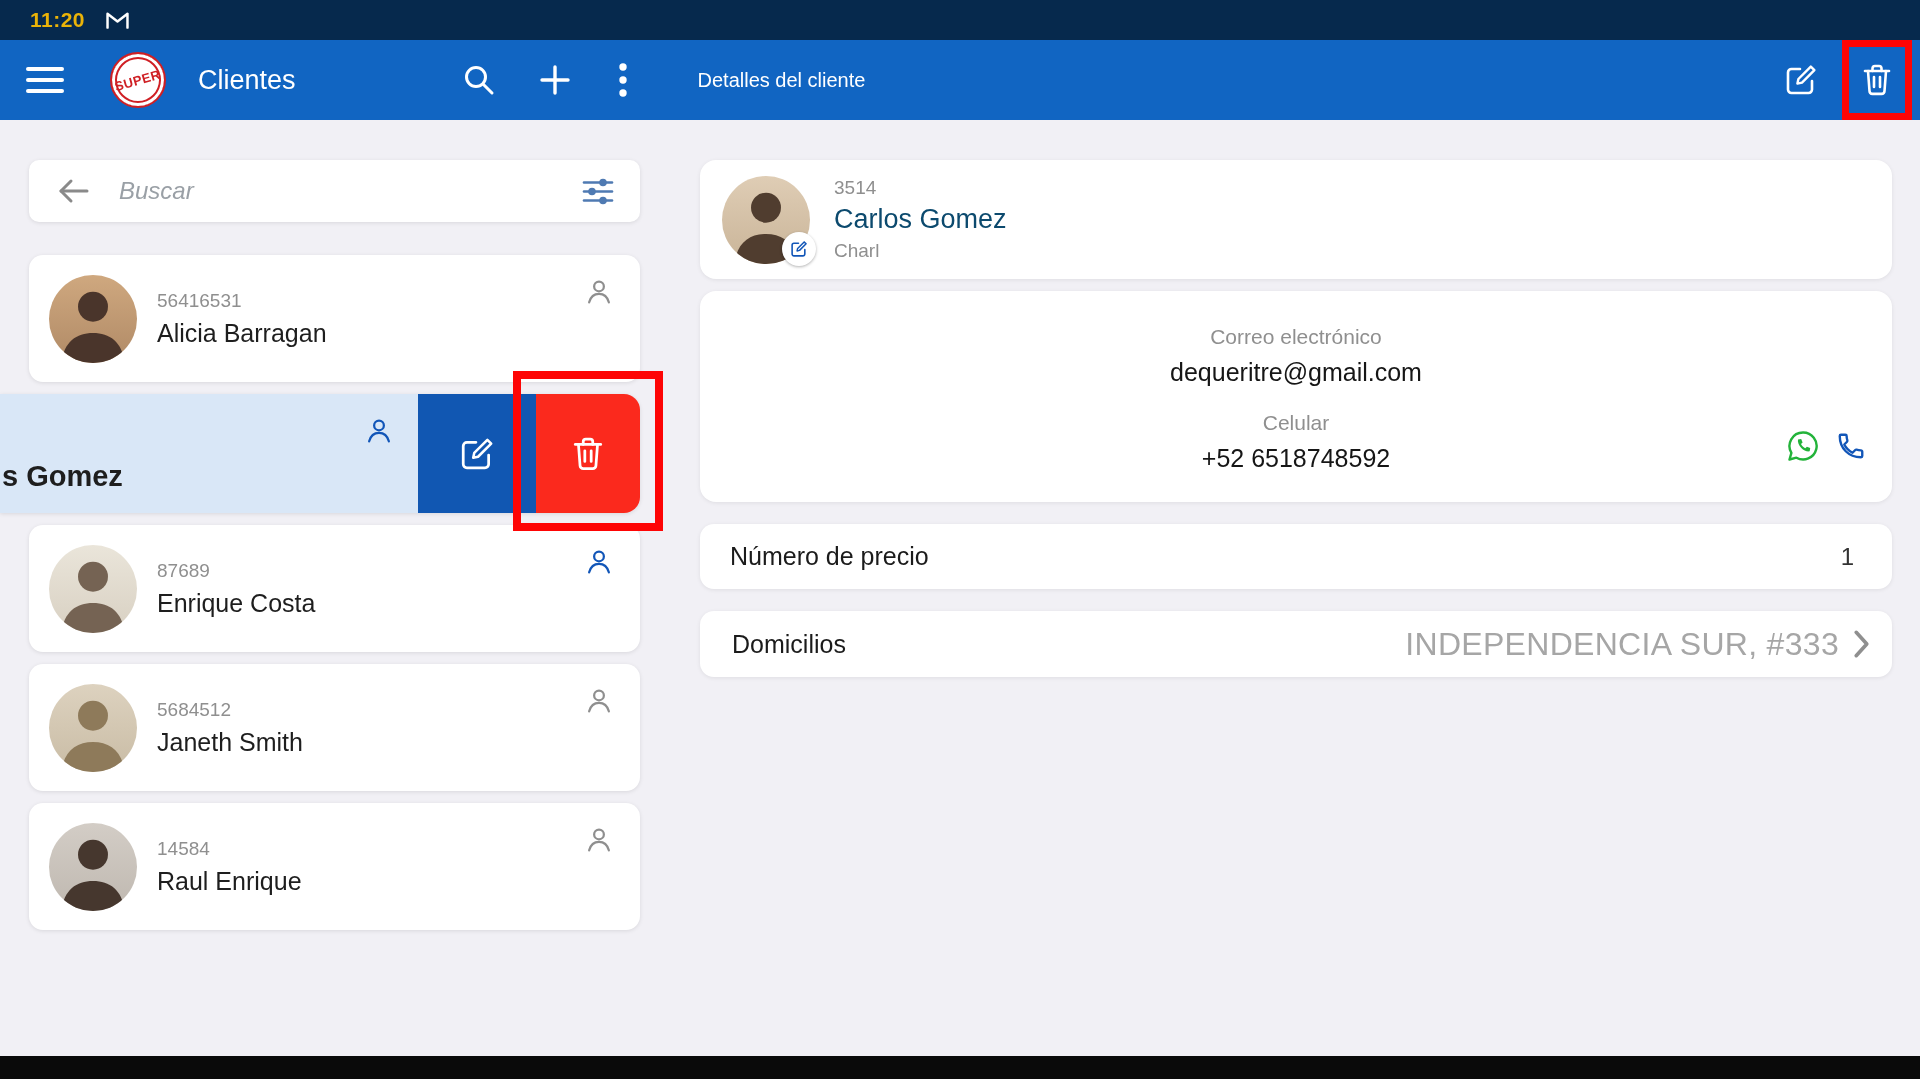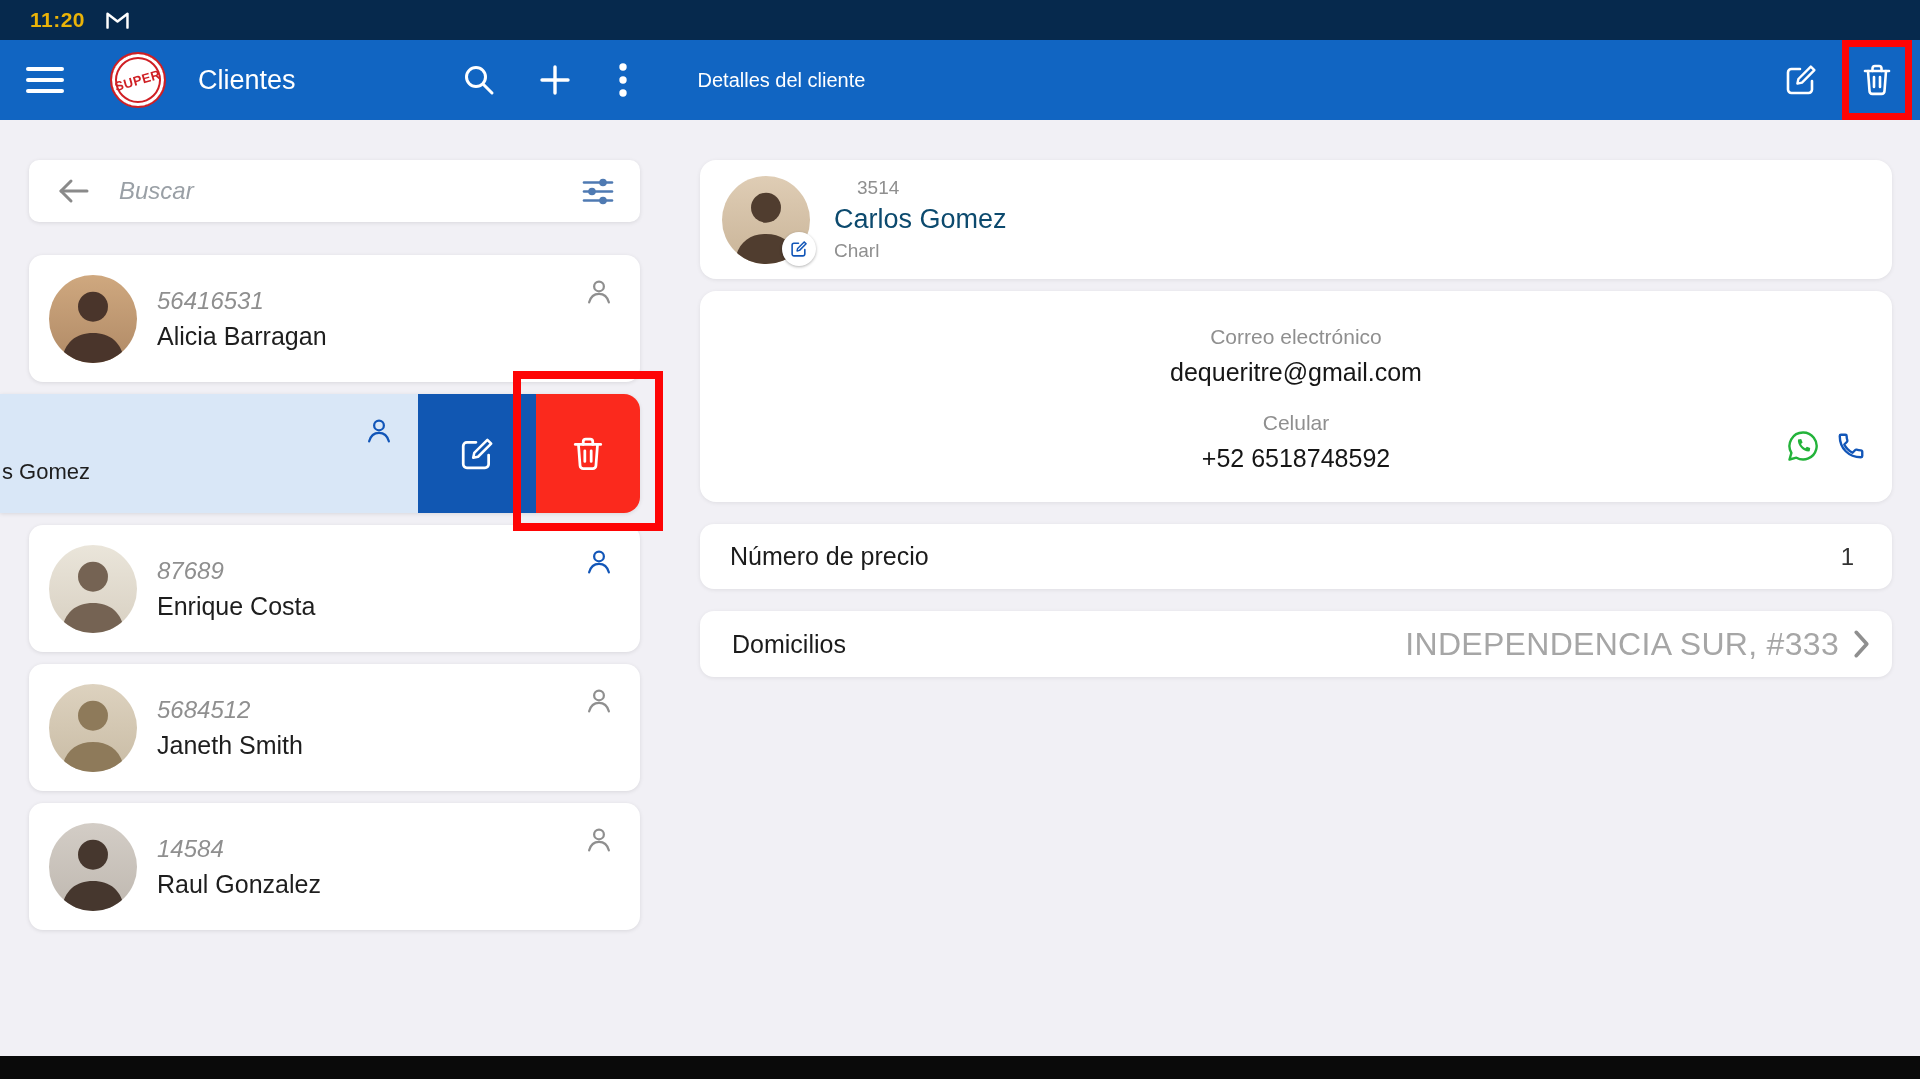--- a/index.html
+++ b/index.html
@@ -40,41 +40,41 @@
   .client-row { height:127px; background:#fff; border-radius:14px; margin:0 24px 12px 29px; display:flex; align-items:center; padding-left:20px; position:relative; box-shadow:0 1px 4px rgba(0,0,0,.10); cursor:pointer; }
   .avatar { width:88px; height:88px; border-radius:50%; overflow:hidden; flex-shrink:0; position:relative; }
   .avatar svg.sil { position:absolute; inset:0; width:100%; height:100%; }
   .av-alicia { background:linear-gradient(#cfa87f,#b08a66); } .av-alicia .s { fill:#4a352b; }
   .av-enrique { background:linear-gradient(#eae5da,#d8d0c2); } .av-enrique .s { fill:#756353; }
   .av-janeth { background:linear-gradient(#ddd2bf,#c9bca5); } .av-janeth .s { fill:#8e7a5a; }
   .av-julio { background:linear-gradient(#3289da,#1b6ec2); } .av-julio .s { fill:#1d2b38; }
   .av-raul { background:linear-gradient(#d3cdc6,#bfb8b0); } .av-raul .s { fill:#46372e; }
   .av-carlos { background:linear-gradient(#dfcdb5,#c9b498); } .av-carlos .s { fill:#503d2f; }
   .row-text { margin-left:20px; display:flex; flex-direction:column; gap:7px; }
-  .row-id { font-size:24px; color:#8f8f8f;font-style:italic; }
+  .row-id { font-size:19px; color:#8f8f8f; }
   .row-name { font-size:25px; color:#1e1e1e; }
   .contact-ic { position:absolute; top:22px; right:26px; background:none; border:none; cursor:pointer; padding:0; }
 
   
   .swiped-row { height:119px; margin:0 24px 12px 0; display:flex; border-radius:0 16px 16px 0; overflow:hidden; box-shadow:0 1px 4px rgba(0,0,0,.10); position:relative; }
   .swipe-main { flex:1; background:#d9e7f7; position:relative; }
-  .swipe-name { position:absolute; left:2px; bottom:28px; font-size:22px; color:#1e1e1e; white-space:nowrap; }
+  .swipe-name { position:absolute; left:2px; bottom:20px; font-size:29px; color:#1e1e1e; white-space:nowrap;font-weight:bold; }
   .swipe-contact { position:absolute; top:22px; right:24px; background:none; border:none; cursor:pointer; padding:0; }
   .action-edit { width:118px; background:#1157b2; border:none; display:flex; align-items:center; justify-content:center; cursor:pointer; }
   .action-delete { width:104px; background:#fb291d; border:none; display:flex; align-items:center; justify-content:center; cursor:pointer; }
   .delete-ann { left:513px; top:251px; width:150px; height:160px; border-width:8px; }
 
   
   .right-panel { flex:1; padding:40px 28px 0 36px; }
   .card { background:#fff; box-shadow:0 1px 4px rgba(0,0,0,.08); }
   .profile-card { height:119px; border-radius:16px; display:flex; align-items:center; padding-left:22px; margin-bottom:12px; }
   .avatar-wrap { position:relative; width:88px; height:88px; flex-shrink:0; }
   .edit-badge { position:absolute; right:-6px; bottom:-2px; width:34px; height:34px; border-radius:50%; background:#fff; box-shadow:0 1px 3px rgba(0,0,0,.3); display:flex; align-items:center; justify-content:center; border:none; cursor:pointer; }
   .profile-text { margin-left:24px; display:flex; flex-direction:column; gap:5px; }
-  .p-id { font-size:19px; color:#8f8f8f;margin-left:23px; }
+  .p-id { font-size:19px; color:#8f8f8f; }
   .p-name { font-size:27px; color:#0c4a6e; }
   .p-sub { font-size:19px; color:#8f8f8f; }
 
   .contact-card { height:211px; border-radius:16px; padding:34px 30px 0 30px; margin-bottom:22px; position:relative;text-align:center; }
   .f-label { font-size:21px; color:#8f8f8f; }
   .f-value { font-size:25px; color:#161616; margin-top:9px; }
   .gap { margin-top:24px; }
   .contact-icons { position:absolute; right:26px; top:138px; display:flex; gap:16px; align-items:center; }
   .round-ic-btn { background:none; border:none; cursor:pointer; padding:0; display:flex; }
 
@@ -282,21 +282,21 @@
 
       <div class="client-row">
         <div class="avatar av-raul">
           <svg class="sil" viewBox="0 0 100 100">
               <circle class="s" cx="50" cy="36" r="17"></circle>
               <path class="s" d="M14 100c3-24 17-34 36-34s33 10 36 34z"></path>
             </svg>
         </div>
         <div class="row-text">
           <span class="row-id">14584</span>
-          <span class="row-name">Raul Gonzalez</span>
+          <span class="row-name">Raul Enrique</span>
         </div>
         <button class="contact-ic">
           <svg width="30" height="30" viewBox="0 0 32 32">
               <circle cx="16" cy="10" r="5.2" fill="none" stroke="#8f8f8f" stroke-width="2.4"></circle>
               <path d="M5.5 27c1.6-6 5.4-9 10.5-9s8.9 3 10.5 9" fill="none" stroke="#8f8f8f" stroke-width="2.4" stroke-linecap="round"></path>
             </svg>
         </button>
       </div>
     </div>
 

